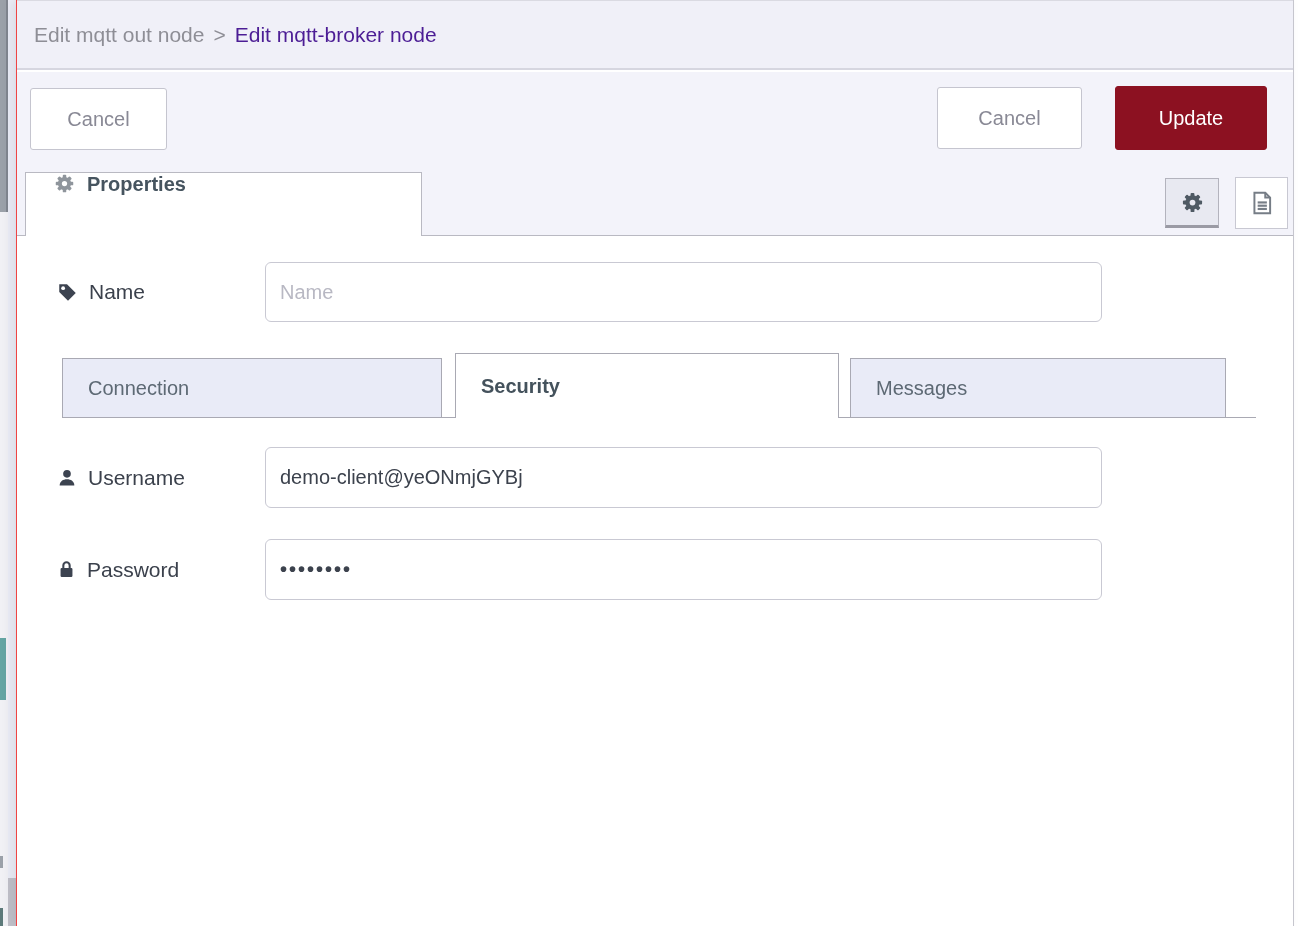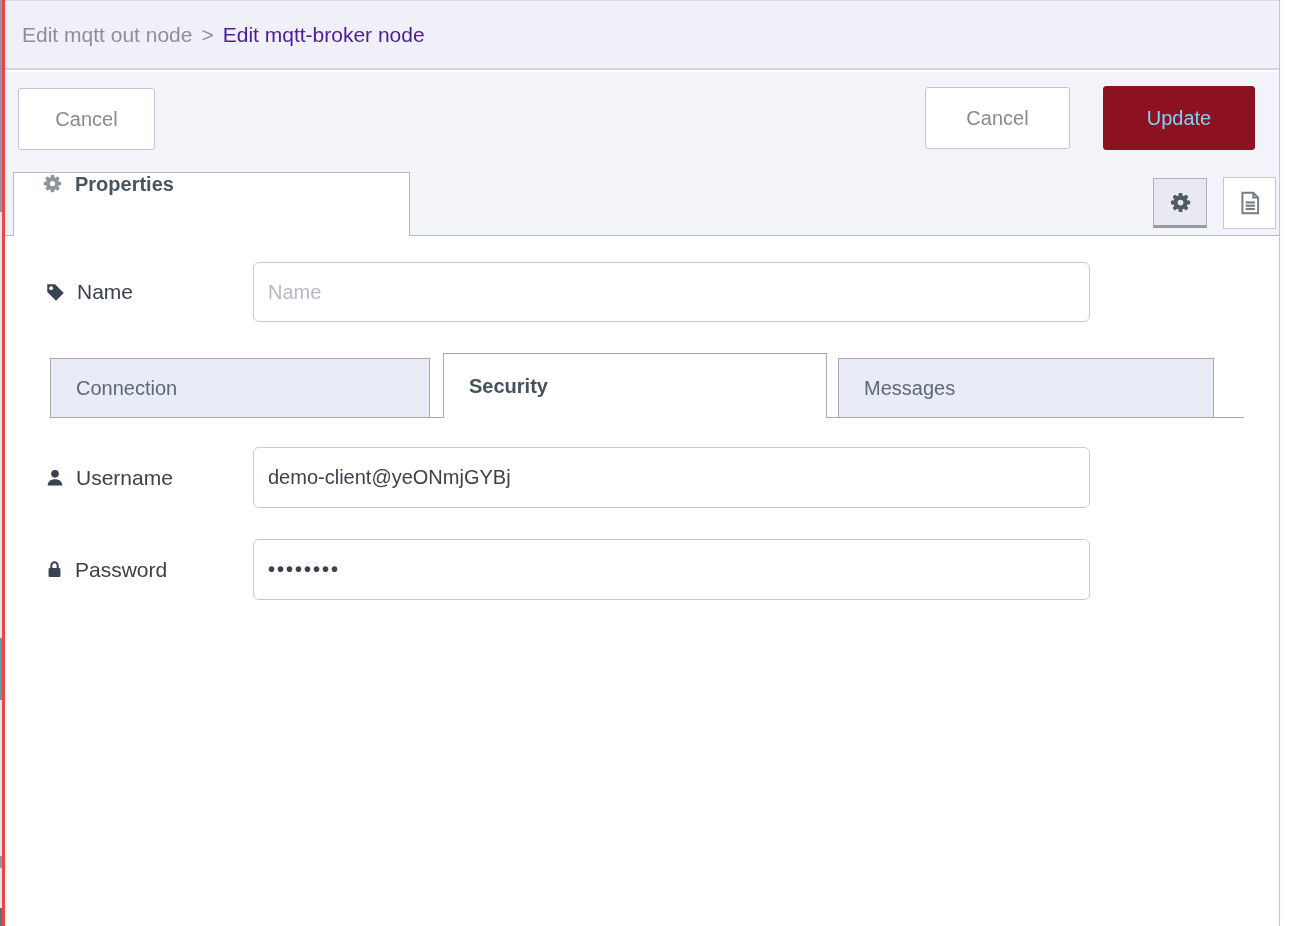--- a/index.html
+++ b/index.html
@@ -15,23 +15,23 @@
   .strip-a { position: absolute; left: 0; top: 0; width: 8px; height: 926px; background: #f1f1f5; }
   .strip-a .blk-top   { position: absolute; left: 0; top: 0; width: 8px; height: 212px; background: #9ba1a9; border-right: 2px solid #81868f; }
   .strip-a .blk-teal  { position: absolute; left: 0; top: 638px; width: 6px; height: 62px; background: #64a5a3; }
   .strip-a .blk-notch { position: absolute; left: 0; top: 856px; width: 3px; height: 12px; background: #9ba1a9; }
   .strip-a .blk-dark  { position: absolute; left: 0; top: 908px; width: 3px; height: 18px; background: #5d7a7a; }
   .strip-b { position: absolute; left: 8px; top: 0; width: 11px; height: 926px; background: #edeff8; }
   .strip-b .thumb { position: absolute; left: 0; top: 878px; width: 9px; height: 48px; background: #c2c2ca; }
 
   
   .tray {
-    position: absolute; left: 2px; top: 0; width: 1278px; height: 926px;
+    position: absolute; left: 16px; top: 0; width: 1278px; height: 926px;
     background: #ffffff;
-    border-left: 3px solid #ef4444; border-right: 1px solid #c6c6ce;
+    border-left: 1px solid #ef4444; border-right: 1px solid #c6c6ce;
     box-shadow: -5px 0 10px rgba(60,60,80,0.10);
   }
 
   .titlebar {
     position: absolute; left: 0; top: 0; width: 100%; height: 70px;
     background: #f0f0f8; border-top: 1px solid #dadae2; border-bottom: 2px solid #d6d6e0;
     display: flex; align-items: center; padding-left: 17px;
     font-size: 21px; color: #8e8e96; white-space: pre;
   }
   .titlebar .crumb-parent { color: #8e8e96; cursor: pointer; }
@@ -46,21 +46,21 @@
 
   .btn {
     position: absolute; border-radius: 3px; font-size: 20px;
     display: flex; align-items: center; justify-content: center; cursor: pointer;
     font-family: "Liberation Sans", sans-serif;
   }
   .btn-plain { background: #ffffff; border: 1px solid #c5c5cf; color: #898995; }
   .btn-delete { left: 13px; top: 16px; width: 137px; height: 62px; }
   .btn-cancel { left: 920px; top: 15px; width: 145px; height: 62px; text-align: right; }
   .btn-update { left: 1098px; top: 14px; width: 152px; height: 64px;
-    background: #8c1121; border: 1px solid #8c1121; color: #7dd3fc; }
+    background: #8c1121; border: 1px solid #8c1121; color: #ffffff; }
 
   .properties-tab {
     position: absolute; left: 8px; bottom: 0; width: 397px; height: 64px; z-index: 2;
     background: #ffffff; border: 1px solid #b9b9c2; border-bottom: none;
     display: flex; gap: 12px; padding-left: 28px;
     font-size: 20px; font-weight: bold; color: #46545f; cursor: pointer;
   }
 
   .icon-btn { position: absolute; display: flex; align-items: center; justify-content: center; cursor: pointer; }
   .icon-btn.gear-btn { left: 1148px; top: 106px; width: 54px; height: 50px;

